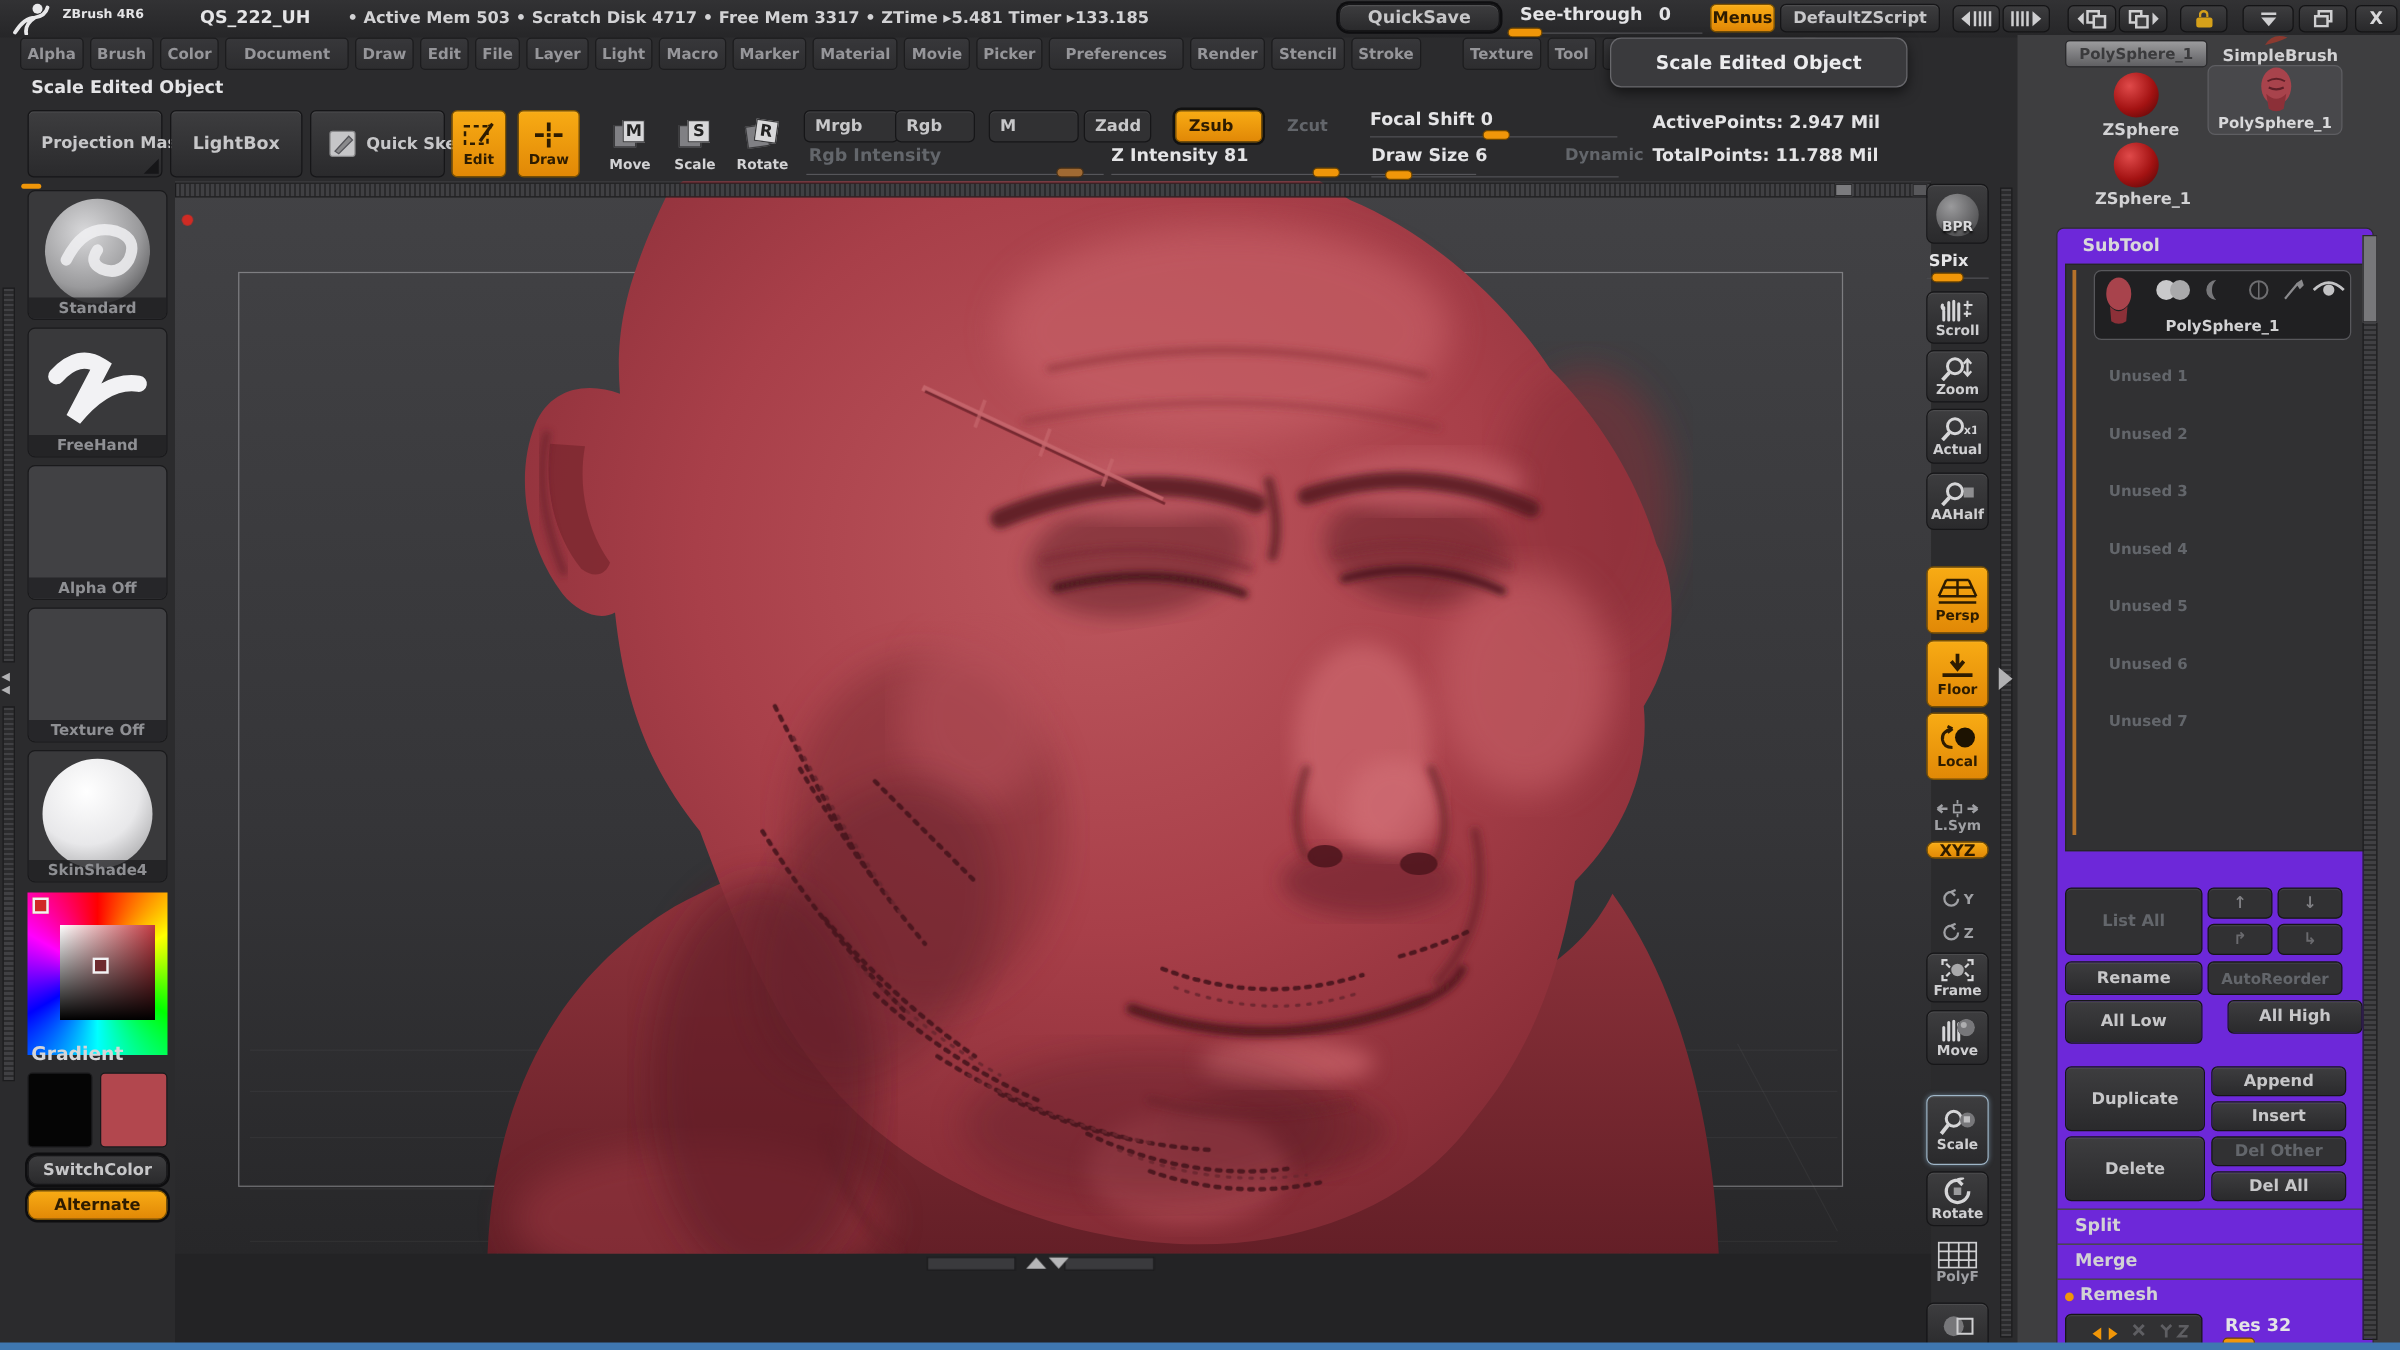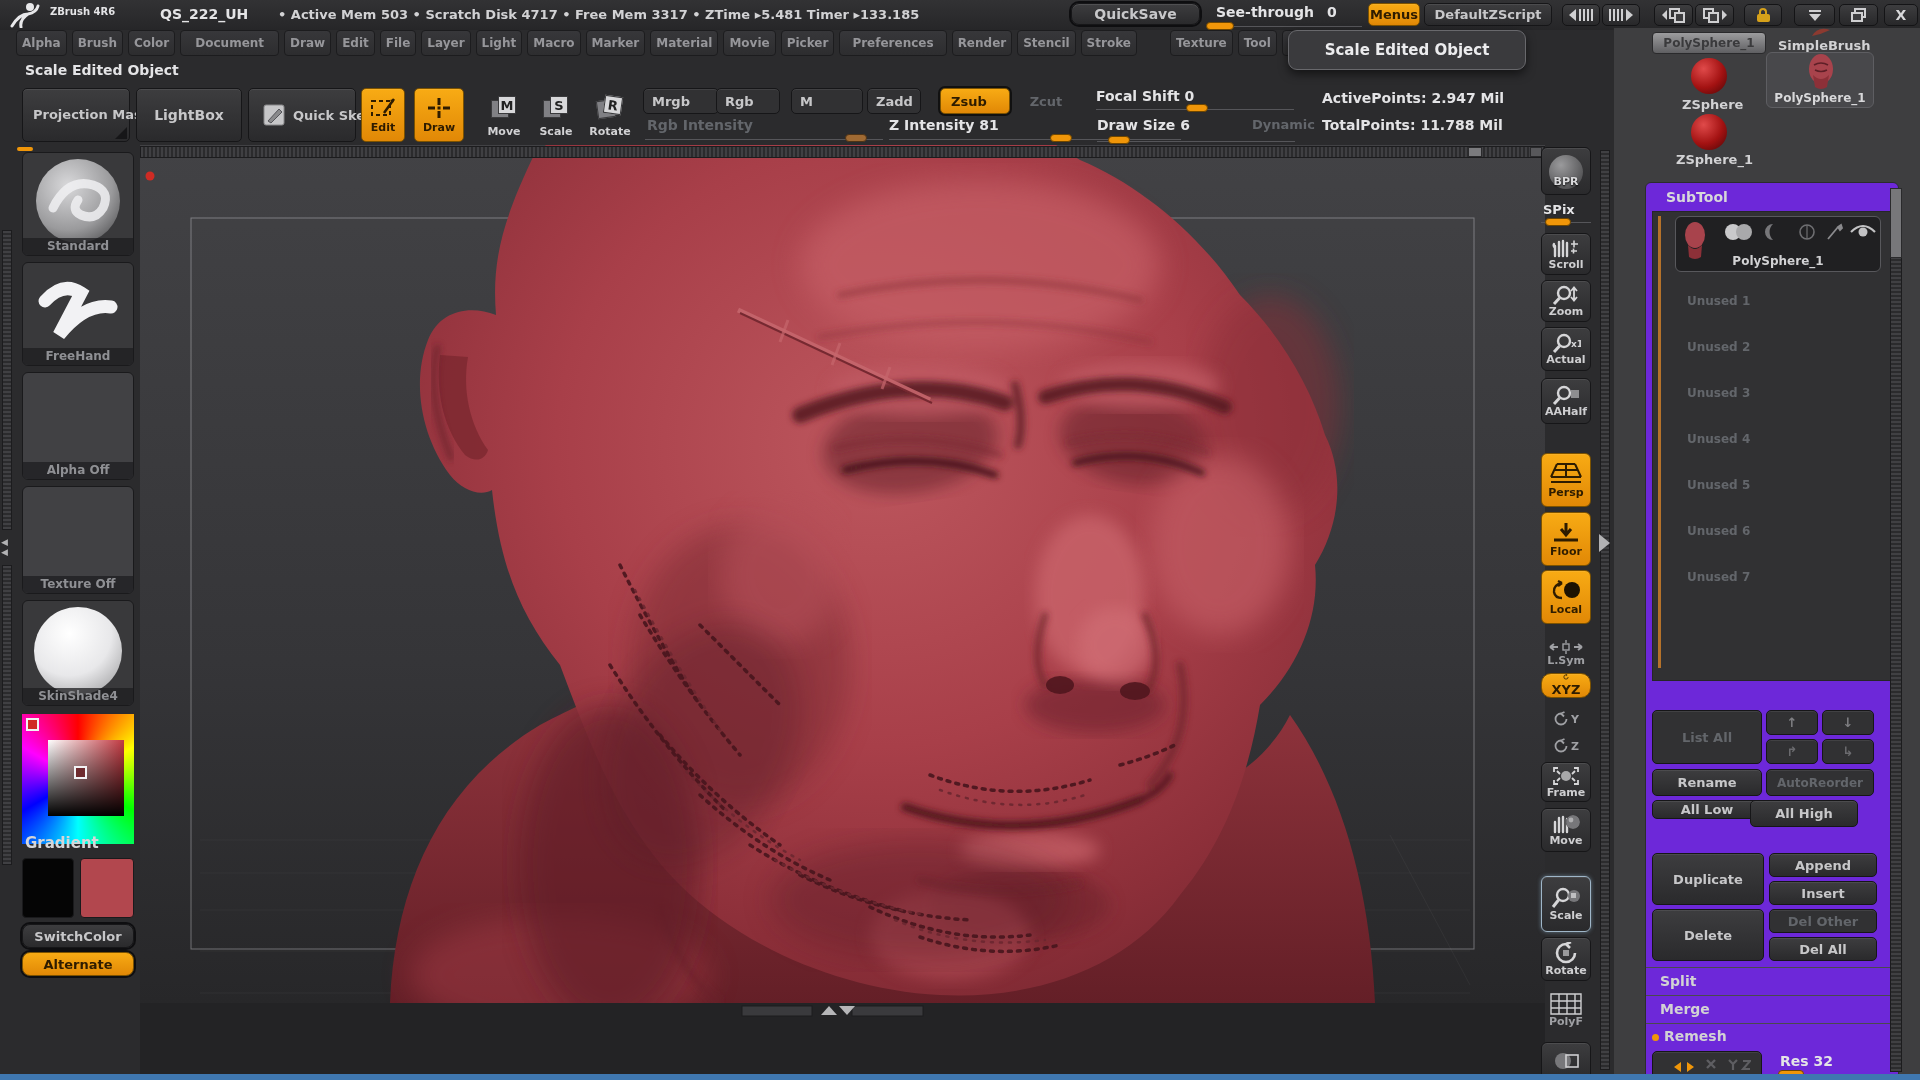--- a/index.html
+++ b/index.html
@@ -524,21 +524,21 @@
     <span>Local</span>
   </div>
   <div class="shelfbtn ghost" style="top:636px;height:34px;">
     <svg width="36" height="14" viewBox="0 0 36 14">
         <path d="M10 7 H2 M2 7 l4 -3 M2 7 l4 3 M26 7 h8 M34 7 l-4 -3 M34 7 l-4 3" stroke="#9fa0a4" stroke-width="2" fill="none"></path>
         <rect x="15" y="4" width="6" height="6" fill="none" stroke="#9fa0a4" stroke-width="1.4"></rect>
         <path d="M18 0 v3 M18 11 v3" stroke="#9fa0a4" stroke-width="1.4"></path>
       </svg>
     <span>L.Sym</span>
   </div>
-  <div class="shelfbtn on" style="top:673px;height:25px;flex-direction:column;gap:2px;border-radius:10px;">
+  <div class="shelfbtn on" style="top:673px;height:14px;flex-direction:column;gap:2px;border-radius:10px;">
     <svg width="14" height="14" viewBox="0 0 14 14">
         <path d="M12 7 A5 5 0 1 1 7 2 M7 2 l3 -1.5 M7 2 l2.5 2.5" stroke="#2e1c00" stroke-width="1.8" fill="none"></path>
       </svg>
     <span style="font-size:13px;">XYZ</span>
   </div>
   <div class="shelfbtn ghost" style="top:706px;height:26px;flex-direction:row;gap:1px;">
     <svg width="16" height="16" viewBox="0 0 16 16">
         <path d="M13.5 8 A5.5 5.5 0 1 1 8 2.5 M8 2.5 l3.5 -1.5 M8 2.5 l3 3" stroke="#9fa0a4" stroke-width="1.8" fill="none"></path>
       </svg>
     <svg width="10" height="12" viewBox="0 0 10 12">
@@ -673,24 +673,24 @@
       <div class="btn flat" style="left:120px;top:527px;width:52px;height:25px;color:#7e7e82;">↑</div>
       <div class="btn flat" style="left:176px;top:527px;width:52px;height:25px;color:#7e7e82;">↓</div>
       <div class="btn flat" style="left:120px;top:556px;width:52px;height:25px;color:#6a6a6e;">↱</div>
       <div class="btn flat" style="left:176px;top:556px;width:52px;height:25px;color:#6a6a6e;">↳</div>
       <div class="btn" style="left:6px;top:586px;width:110px;height:27px;">
           <span>Rename</span>
         </div>
       <div class="btn flat" style="left:120px;top:586px;width:108px;height:27px;">
           <span class="dim" style="font-size:12px;">AutoReorder</span>
         </div>
-      <div class="btn" style="left:6px;top:617px;width:110px;height:19px;">
+      <div class="btn" style="left:6px;top:617px;width:110px;height:35px;">
           <span>All Low</span>
         </div>
-      <div class="btn" style="left:104px;top:617px;width:108px;height:27px;">
+      <div class="btn" style="left:136px;top:617px;width:108px;height:27px;">
           <span>All High</span>
         </div>
 
       <div class="btn" style="left:6px;top:670px;width:112px;height:52px;">
           <span>Duplicate</span>
         </div>
       <div class="btn" style="left:123px;top:670px;width:108px;height:24px;">
           <span>Append</span>
         </div>
       <div class="btn" style="left:123px;top:698px;width:108px;height:24px;">

